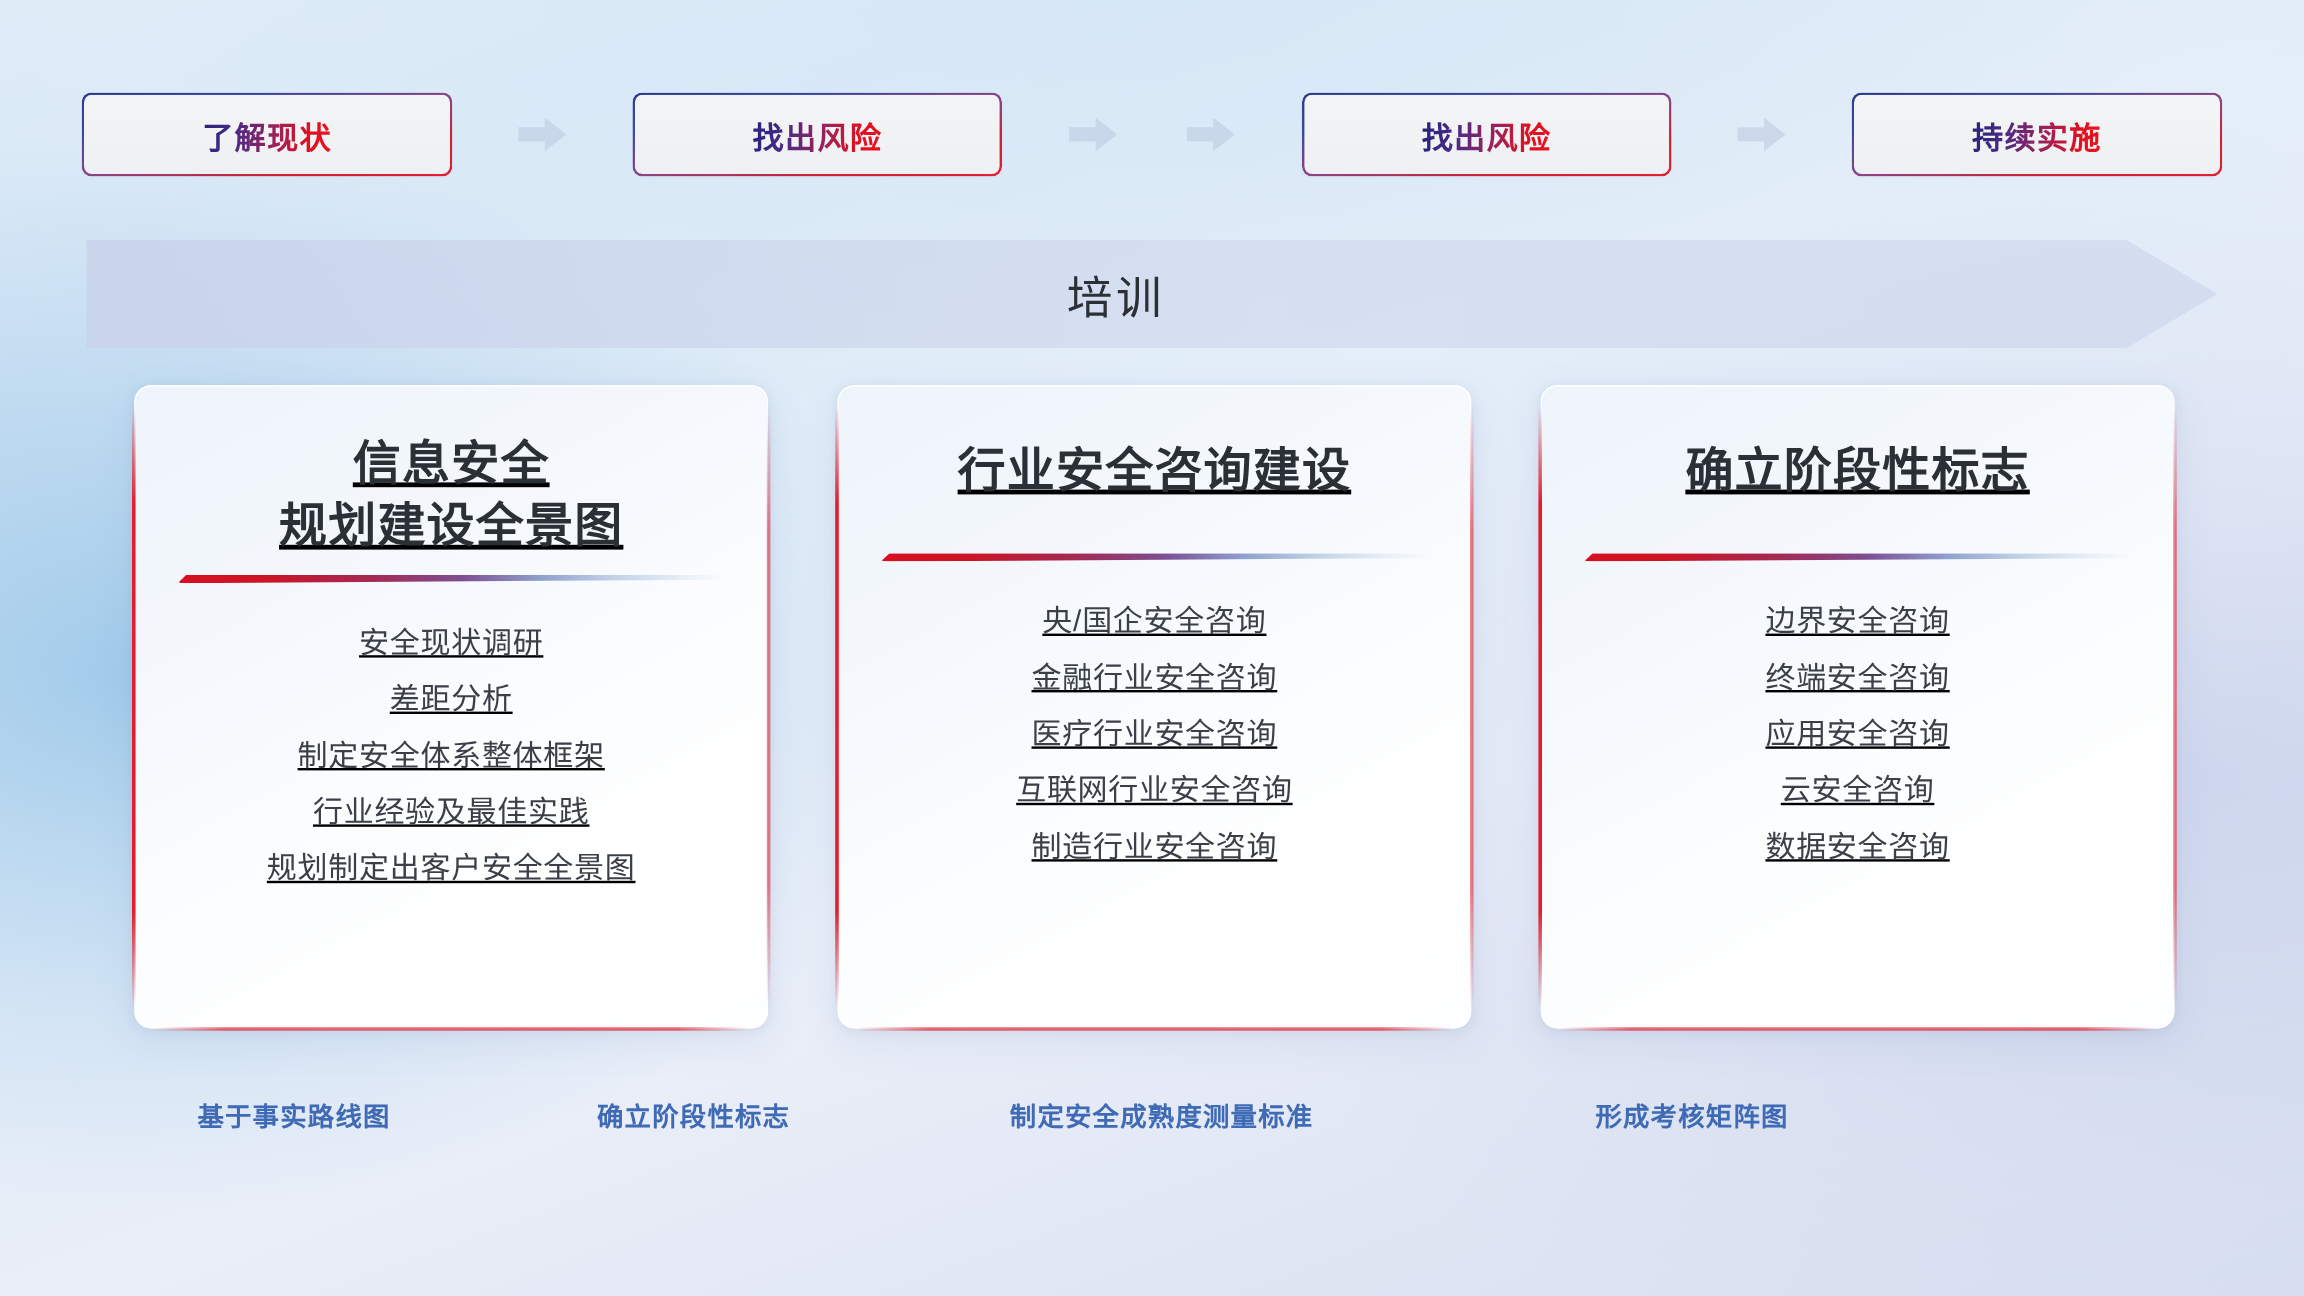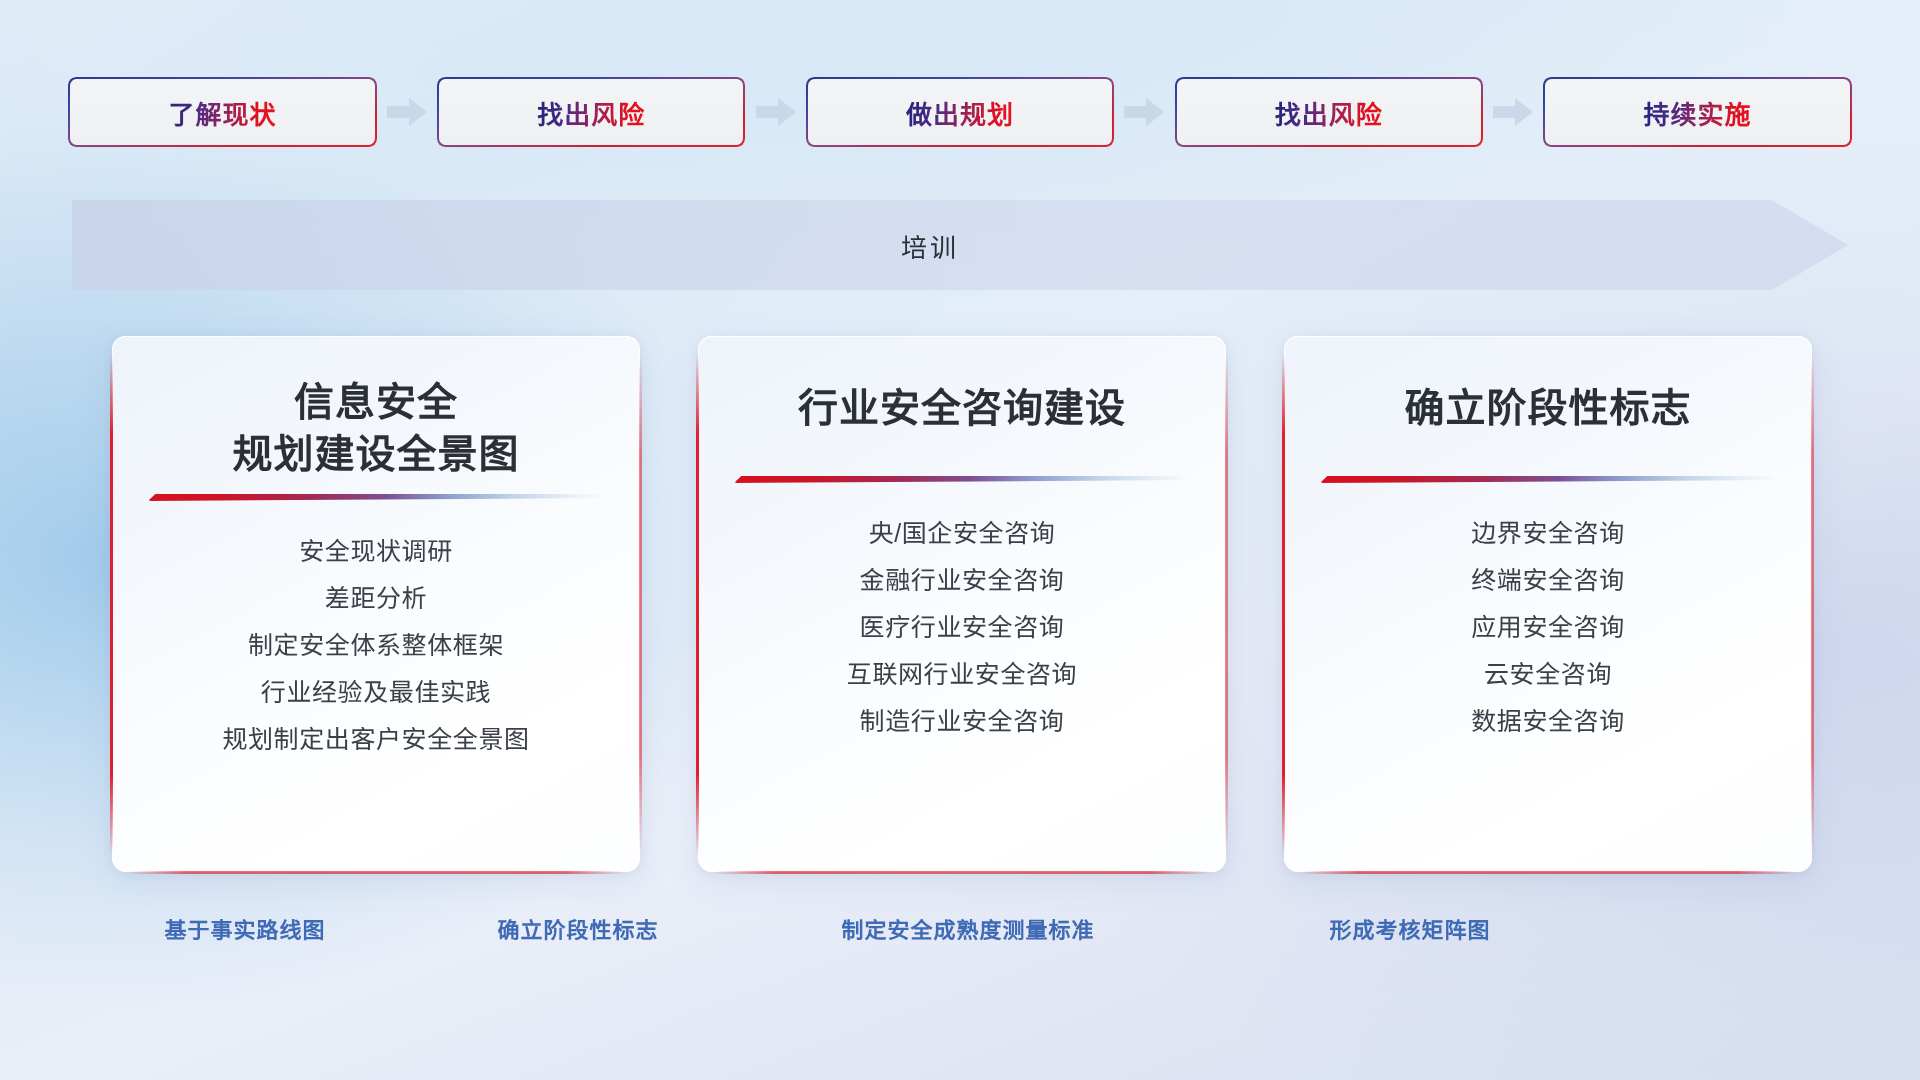--- a/index.html
+++ b/index.html
@@ -97,36 +97,37 @@
     height: 100%;
   }
   #banner-label {
     position: absolute;
     left: 0; right: 0; top: 0; bottom: 0;
     display: flex;
     align-items: center;
     justify-content: center;
     padding-right: 60px;
     box-sizing: border-box;
-    font-size: 26px;
+    font-size: 38px;
     font-weight: 400;
     color: #2c2f36;
     letter-spacing: 3px;
   }
 
   
   #cards-row {
     position: absolute;
     left: 112px;
-    top: 334px;
+    top: 317px;
     width: 1700px;
     height: 540px;
     display: flex;
     justify-content: space-between;
-    align-items: center;
+    align-items: flex-end;
+    text-decoration: underline;
   }
 
   .card {
     position: relative;
     width: 528px;
     height: 536px;
     border-radius: 14px;
     background:
       linear-gradient(152deg, #eef4fb 0%, #f3f7fc 26%, #fafcfe 52%, #ffffff 76%, #fdfeff 100%);
     box-shadow:
@@ -258,23 +259,20 @@
 
     <div class="step-box">
       <span class="step-label">找出风险</span>
     </div>
     <div class="step-arrow">
       <svg viewBox="0 0 44 34" aria-hidden="true">
         <path d="M2 11 H24 V3 L42 17 L24 31 V23 H2 Z" fill="#b9c6dd"></path>
       </svg>
     </div>
 
-    <div class="step-box">
-      <span class="step-label">做出规划</span>
-    </div>
     <div class="step-arrow">
       <svg viewBox="0 0 44 34" aria-hidden="true">
         <path d="M2 11 H24 V3 L42 17 L24 31 V23 H2 Z" fill="#b9c6dd"></path>
       </svg>
     </div>
 
     <div class="step-box">
       <span class="step-label">找出风险</span>
     </div>
     <div class="step-arrow">

